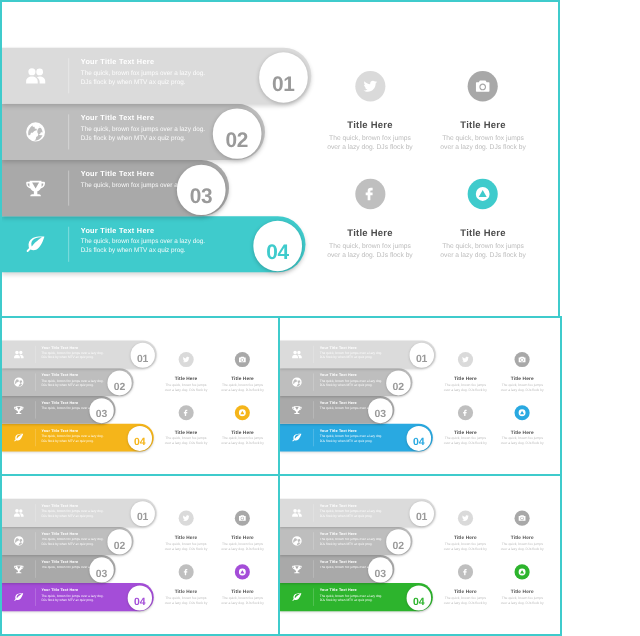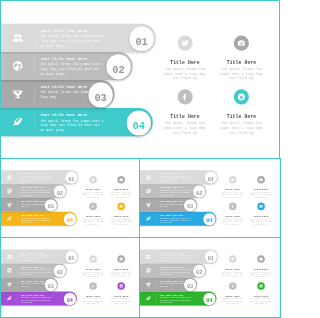--- a/index.html
+++ b/index.html
@@ -1,20 +1,20 @@
 <!DOCTYPE html>
 <html><head>
 <meta charset="utf-8">
 <style>
   html,body{margin:0;padding:0;background:#ffffff;}
   body{width:281px;height:318px;overflow:hidden;font-family:"Liberation Sans",sans-serif;-webkit-font-smoothing:antialiased;}
   .page{position:relative;width:281px;height:318px;background:#ffffff;overflow:hidden;}
 
   
-  .slide{position:absolute;box-sizing:border-box;background:#eab308;overflow:hidden;font-family:Liberation Mono, monospace;}
+  .slide{position:absolute;box-sizing:border-box;background:#eab308;overflow:hidden;}
   .slide .inner{position:absolute;left:0;top:0;width:480px;height:270px;transform-origin:0 0;background:#fff;}
 
   
   .rows{position:absolute;left:0;top:39.3px;width:300px;}
   .row{position:relative;height:48px;box-sizing:border-box;}
   .rowbar{position:absolute;left:0;top:0;height:48px;border-radius:0 24px 24px 0;
           box-shadow:0 2px 4px rgba(0,0,0,.16);}
   .rowico{position:absolute;left:19px;top:14px;width:20px;height:20px;}
   .rowico svg{display:block;width:20px;height:20px;fill:#ffffff;}
   .rowdiv{position:absolute;left:57px;top:9px;width:1px;height:30px;background:rgba(255,255,255,.30);}

